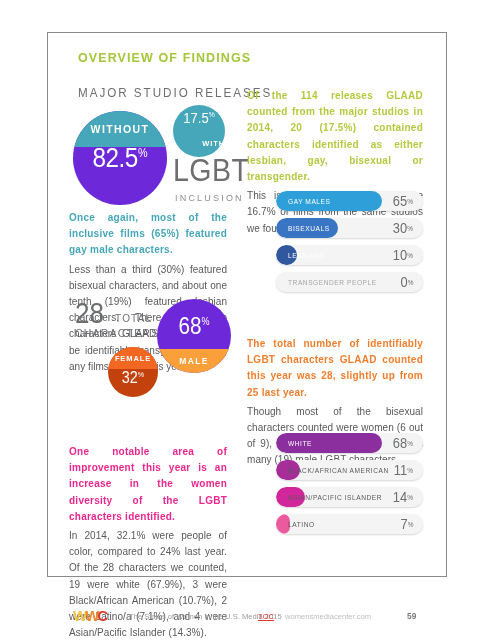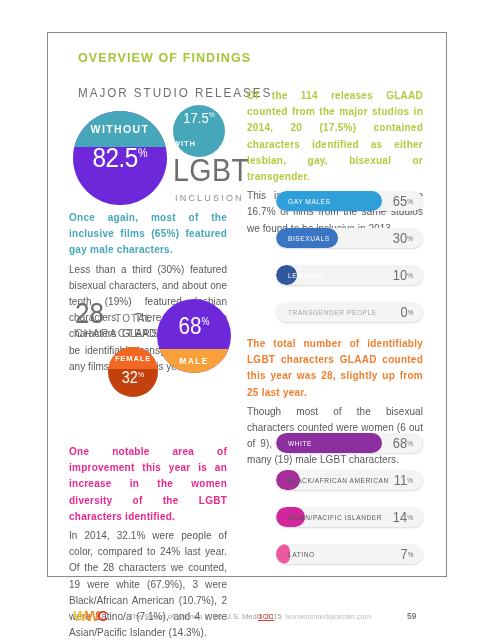--- a/index.html
+++ b/index.html
@@ -134,21 +134,21 @@
   }
   .small-circle .sm-val sup {
     font-size: 7.5px;
     vertical-align: super;
   }
   .small-circle .sm-label {
     position: absolute;
     left: 0;
     bottom: 9px;
     width: 100%;
-    text-align: left;
+    text-align: right;
     color: #ffffff;
     font-size: 7.5px;
     font-weight: bold;
     letter-spacing: 0.9px;
   }
 
   .lgbt-word {
     position: absolute;
     left: 100px;
     top: 50px;
@@ -206,21 +206,21 @@
   .bars {
     position: absolute;
     width: 147px;
   }
   .bars-orientation { left: 228px; top: 158px; }
   .bars-race        { left: 228px; top: 400px; }
 
   .bar-row {
     position: relative;
     height: 20px;
-    margin-bottom: 17px;
+    margin-bottom: 7px;
     border-radius: 10px;
     background: #f4f4f4;
     box-shadow: 0 1px 2px rgba(0,0,0,0.16);
     overflow: hidden;
   }
   .bar-fill {
     position: absolute;
     left: 0; top: 0;
     height: 100%;
     border-radius: 10px;

